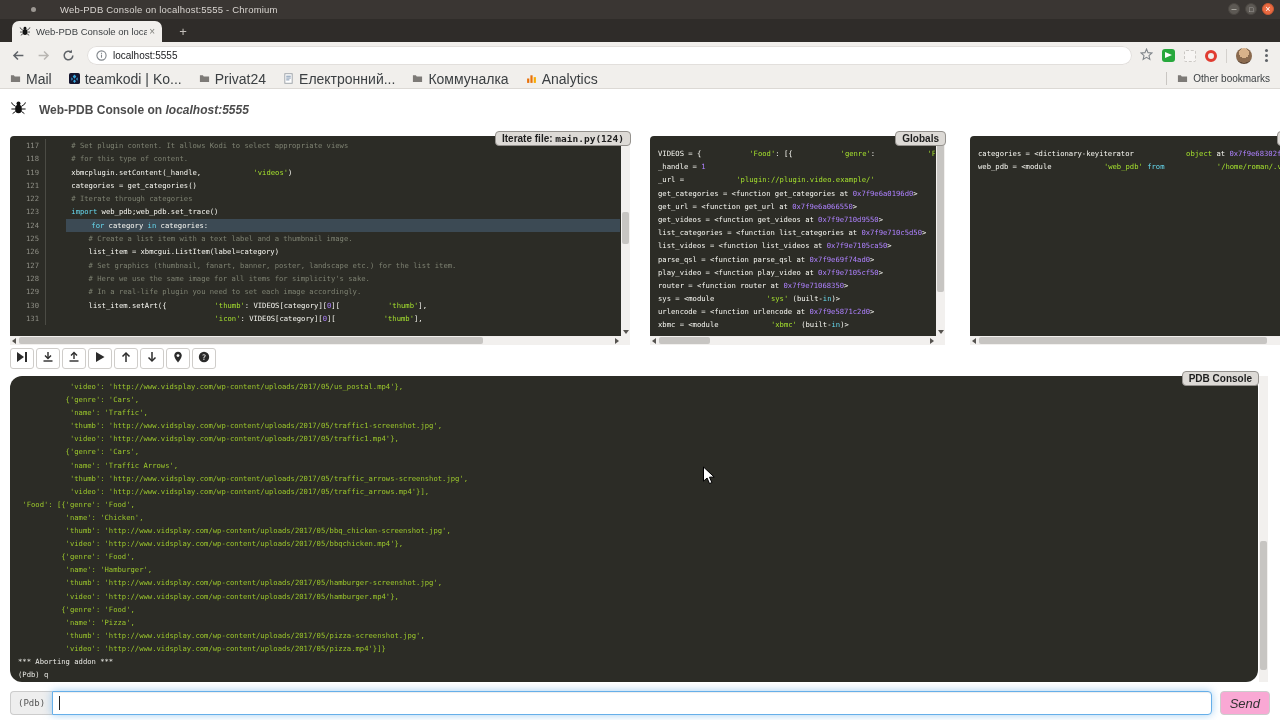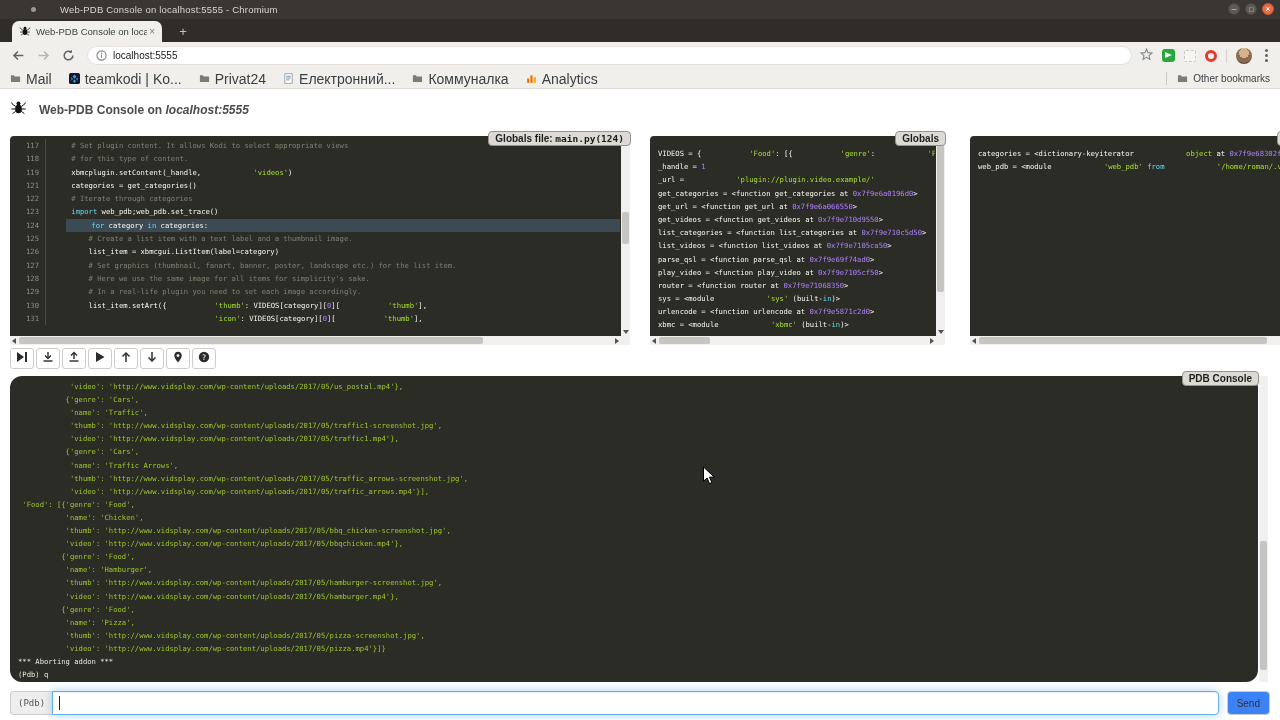--- a/index.html
+++ b/index.html
@@ -111,22 +111,22 @@
 
   
   .prompt-row { position:absolute; left:10px; right:10px; top:602px; height:24px; display:flex; align-items:stretch; }
   .prompt-addon { background:#eee; border:1px solid #ccc; border-right:0; border-radius:4px 0 0 4px;
                   font-family:"DejaVu Sans Mono", monospace; font-size:9px; color:#555;
                   display:flex; align-items:center; padding:0 7px; }
   .prompt-input { flex:1; background:#fff; border:1px solid #66afe9; border-radius:0 4px 4px 0;
                   box-shadow:inset 0 1px 1px rgba(0,0,0,.075), 0 0 8px rgba(102,175,233,.6);
                   display:flex; align-items:center; padding-left:6px; }
   .caret { width:1px; height:14px; background:#222; }
-  .send-btn { margin-left:8px; background:#3b82f6; border:1px solid #ccc; border-radius:4px;
-              font-size:10px; color:#333; padding:0 9px; font-family:"Liberation Sans", sans-serif; }
+  .send-btn { margin-left:8px; background:#f9a8d4; border:1px solid #ccc; border-radius:4px;
+              font-size:13px; color:#333; padding:0 9px; font-family:"Liberation Sans", sans-serif;font-style:italic; }
 
   .mouse-cursor { position:absolute; left:702px; top:377px; z-index:9; }
 </style>
 </head>
 <body>
 
 <div class="titlebar">
   <span class="tb-dot"></span>
   <span class="tb-title">Web-PDB Console on localhost:5555 - Chromium</span>
   <span class="win-controls">
@@ -283,21 +283,21 @@
     <span class="ph-title">
       <span>Web-PDB Console on</span>
       <span class="ph-host">localhost:5555</span>
     </span>
   </div>
 
   <div class="panels-row">
 
     <div class="panel code-panel">
       <div class="panel-tag">
-        <span>Globals file:</span>
+        <span>Iterate file:</span>
         <span class="file">main.py(124)</span>
       </div>
       <div class="code-body" id="code-lines">
           <div class="cl">
             <span class="ln">117</span>
             <span class="lc"><span class="tk-c">    # Set plugin content. It allows Kodi to select appropriate views</span></span>
           </div>
           <div class="cl">
             <span class="ln">118</span>
             <span class="lc"><span class="tk-c">    # for this type of content.</span></span>

